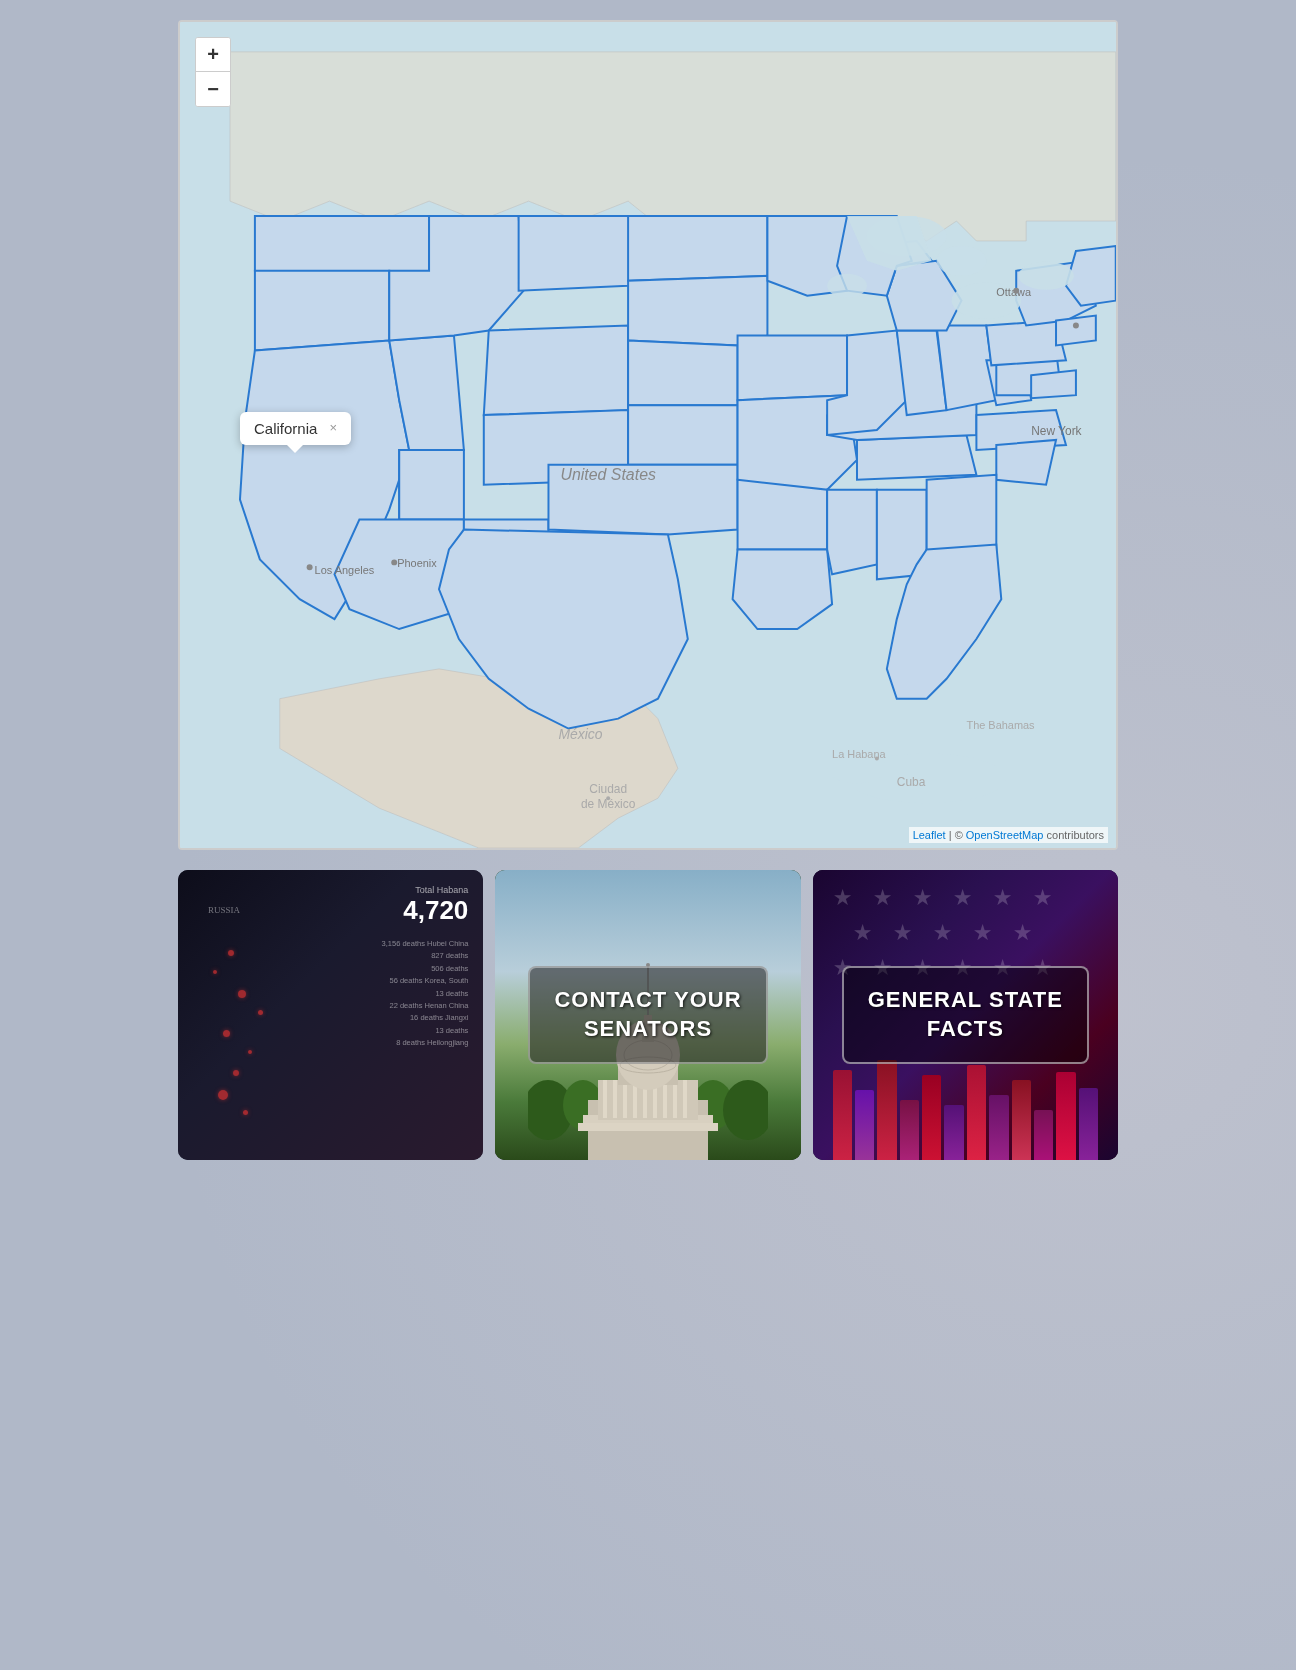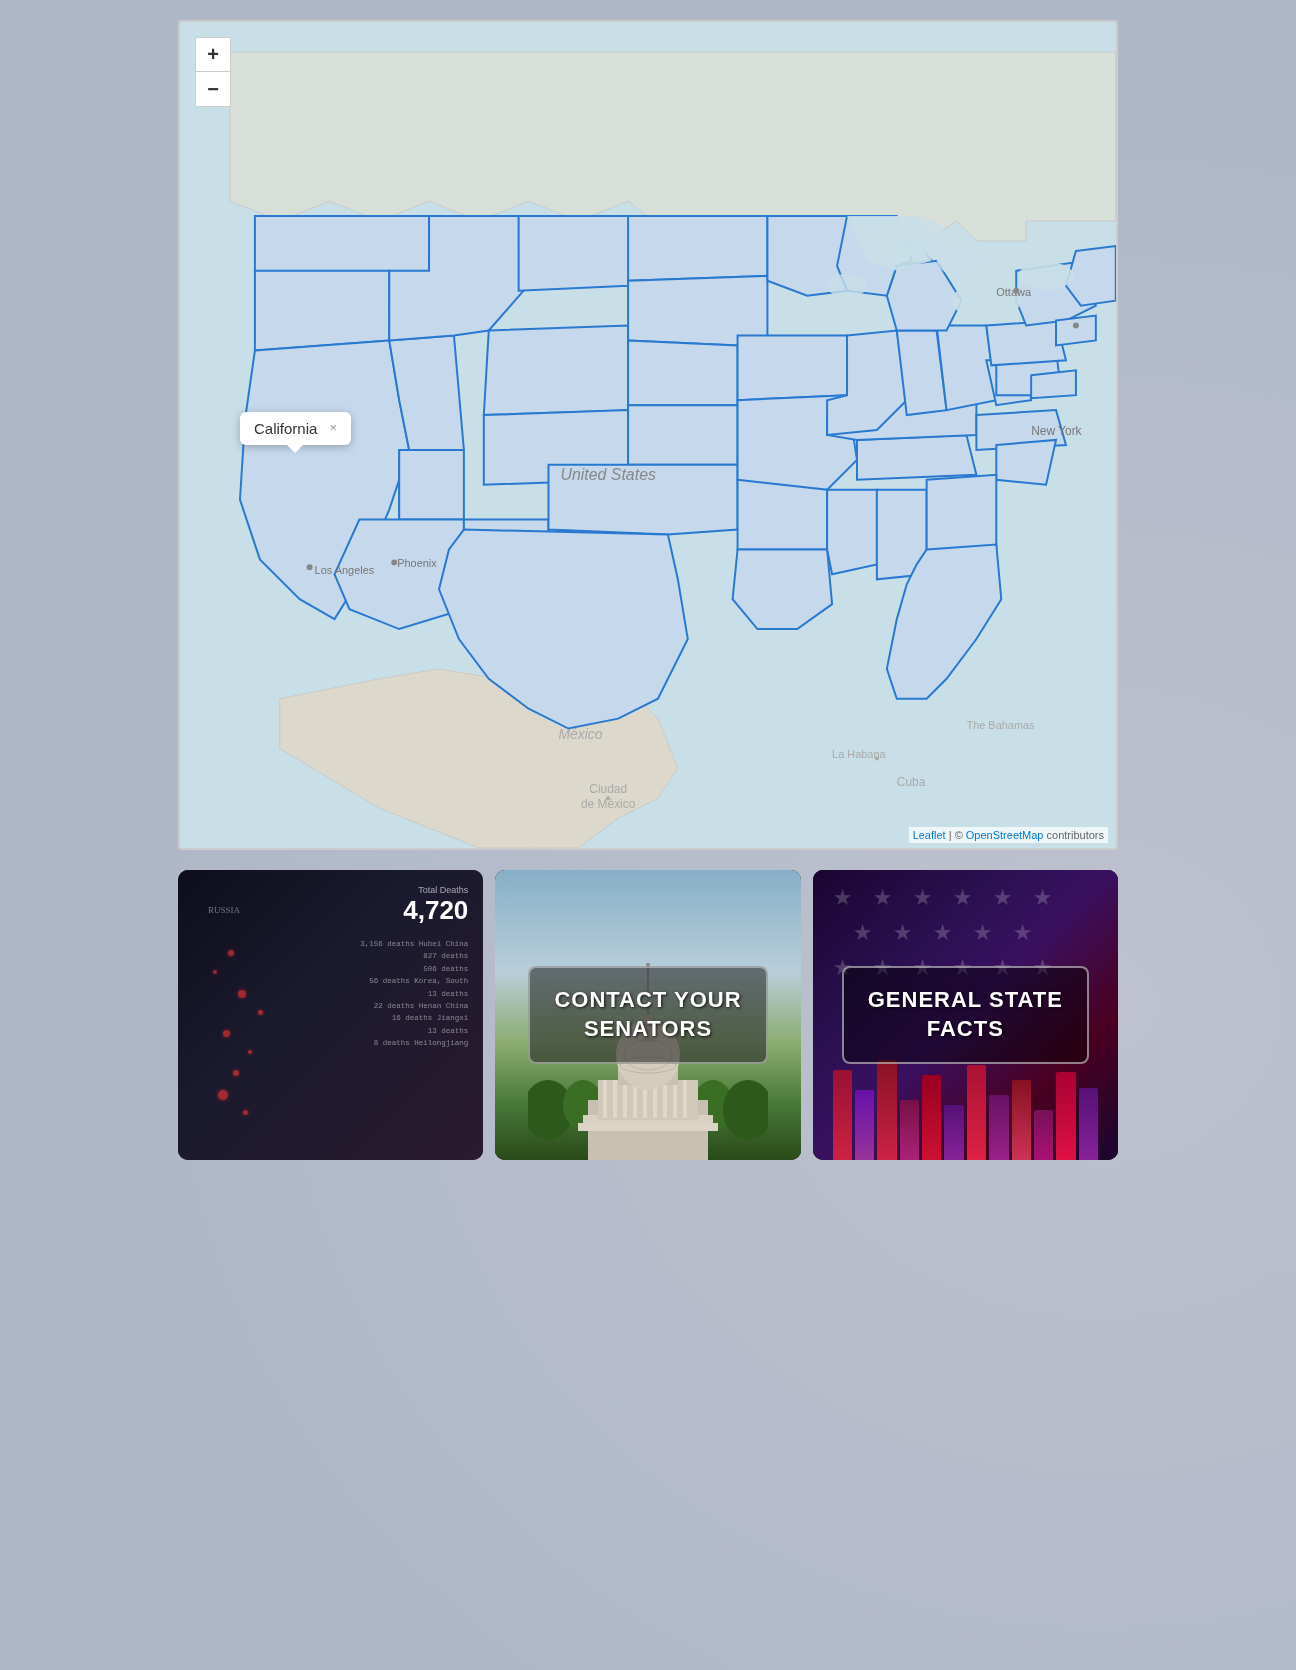--- a/index.html
+++ b/index.html
@@ -423,25 +423,25 @@
   <div class="cards-section">
 
     <div class="card card-covid">
       <div class="card-covid-bg"></div>
 
       <div class="covid-data-overlay">
 
         <div style="position:absolute;top:35px;left:30px;font-size:9px;color:rgba(255,255,255,0.4);font-family:Liberation Serif, serif;">RUSSIA</div>
 
         <div style="position:absolute;top:15px;right:15px;text-align:right;">
-          <div style="font-size:9px;color:rgba(255,255,255,0.6);">Total Deaths</div>
+          <div style="font-size:9px;color:rgba(255,255,255,0.6);">Total Habana</div>
           <div style="font-size:26px;font-weight:bold;color:white;">4,720</div>
         </div>
 
-        <div style="position:absolute;top:68px;right:15px;text-align:right;font-size:7.5px;color:rgba(255,255,255,0.45);line-height:1.65;font-family:Liberation Mono, monospace;">
+        <div style="position:absolute;top:68px;right:15px;text-align:right;font-size:7.5px;color:rgba(255,255,255,0.45);line-height:1.65;">
           <div>3,156 deaths Hubei China</div>
           <div>827 deaths</div>
           <div>506 deaths</div>
           <div>56 deaths Korea, South</div>
           <div>13 deaths</div>
           <div>22 deaths Henan China</div>
           <div>16 deaths Jiangxi</div>
           <div>13 deaths</div>
           <div>8 deaths Heilongjiang</div>
         </div>

